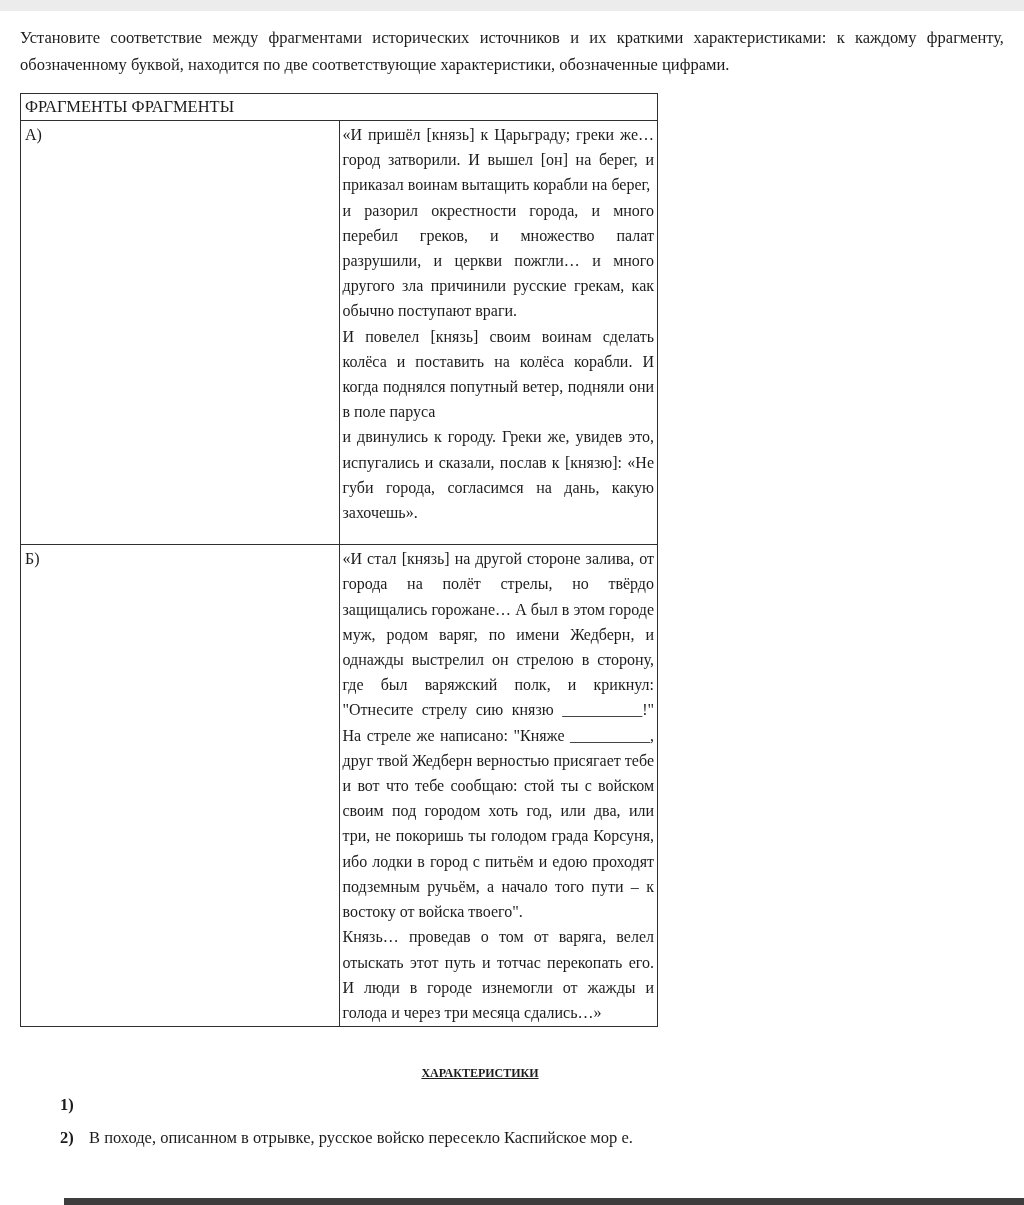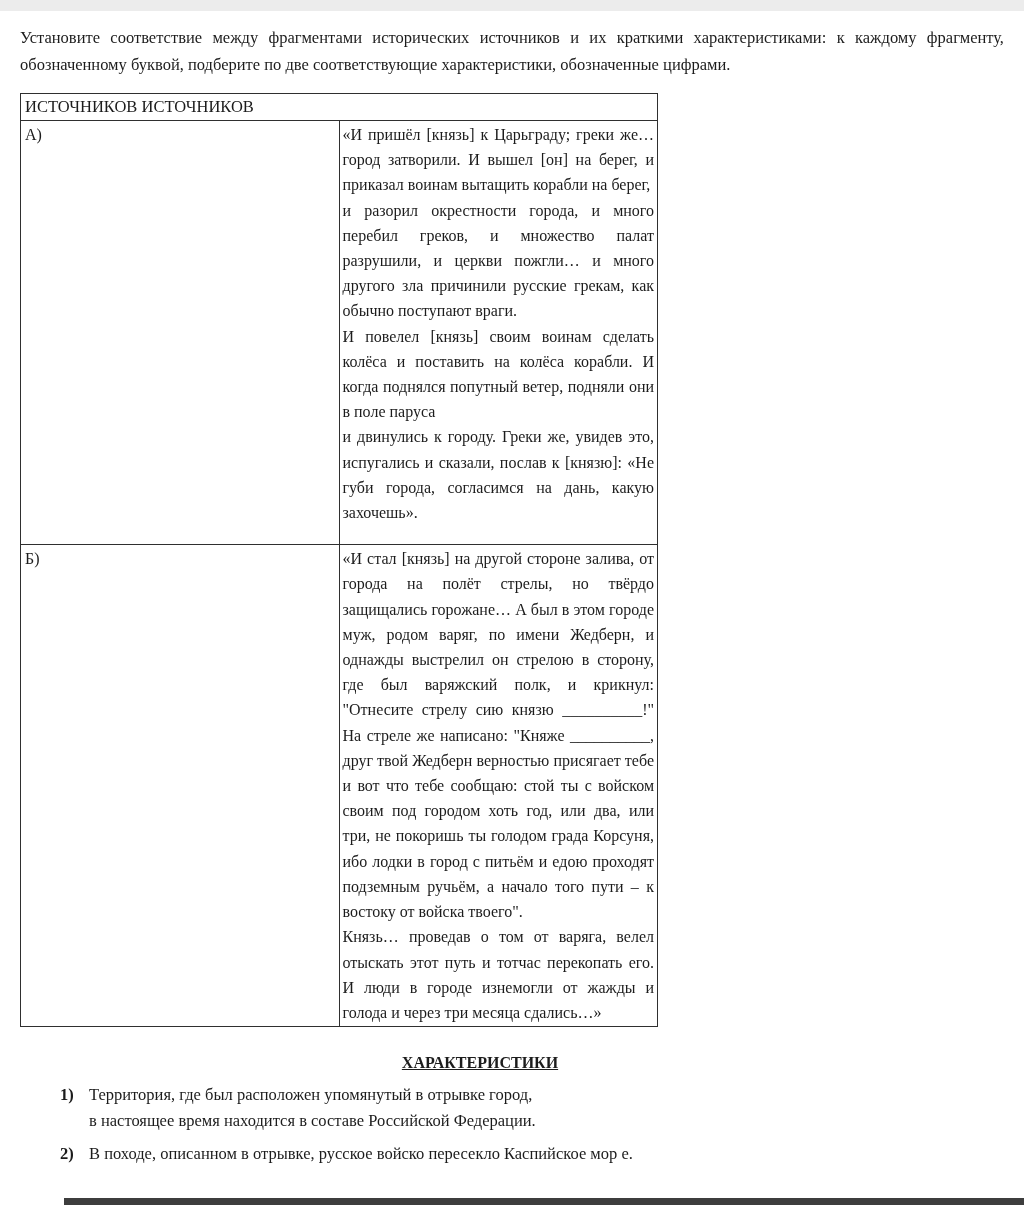--- a/index.html
+++ b/index.html
@@ -54,48 +54,48 @@
     font-size: 16px; line-height: 25.2px;
     text-align: justify;
     white-space: pre-line;
     padding: 1px 3px;
   }
   #src-rows tr:first-child td.src-text { padding-bottom: 19px; }
 
   
   .chars { width: 920px; }
   .chars-heading {
-    margin-top: 24px;
+    margin-top: 34px;
     text-align: center;
-    font-size: 16px; font-weight: bold;
+    font-size: 12px; font-weight: bold;
     text-decoration: underline;
     line-height: 24px;
   }
   .char-item {
     display: flex;
     margin: 7px 0 0 40px;
     font-size: 16.5px; line-height: 26px;
   }
   .char-num { font-weight: bold; width: 29px; flex: none; }
   .char-text { white-space: pre-line; }
 </style>
 </head>
 <body>
 
 <div class="top-strip" style="background: rgb(236, 236, 236);"></div>
 
 <div class="content">
 
 
-  <div class="instruction">Установите соответствие между фрагментами исторических источников и их краткими характеристиками: к каждому фрагменту, обозначенному буквой, подберите по две соответствующие характеристики, обозначенные цифрами.</div>
+  <div class="instruction">Установите соответствие между фрагментами исторических источников и их краткими характеристиками: к каждому фрагменту, обозначенному буквой, находится по две соответствующие характеристики, обозначенные цифрами.</div>
 
   <table class="src-table">
     <thead>
       <tr>
-        <th colspan="2">ИСТОЧНИКОВ ИСТОЧНИКОВ</th>
+        <th colspan="2">ФРАГМЕНТЫ ФРАГМЕНТЫ</th>
       </tr>
     </thead>
     <tbody id="src-rows">
   <tr>
     <td class="letter-cell">А)</td>
     <td class="src-text">«И пришёл [князь] к Царьграду; греки же… город затворили. И вышел [он] на берег, и приказал воинам вытащить корабли на берег,
 и разорил окрестности города, и много перебил греков, и множество палат разрушили, и церкви пожгли… и много другого зла причинили русские грекам, как обычно поступают враги.
 И повелел [князь] своим воинам сделать колёса и поставить на колёса корабли. И когда поднялся попутный ветер, подняли они в поле паруса
 и двинулись к городу. Греки же, увидев это, испугались и сказали, послав к [князю]: «Не губи города, согласимся на дань, какую захочешь».</td>
   </tr>
@@ -106,22 +106,20 @@
 Князь… проведав о том от варяга, велел отыскать этот путь и тотчас перекопать его. И люди в городе изнемогли от жажды и голода и через три месяца сдались…»</td>
   </tr>
 </tbody>
   </table>
 
   <div class="chars">
     <div class="chars-heading">ХАРАКТЕРИСТИКИ</div>
     <div id="char-list">
   <div class="char-item">
     <span class="char-num">1)</span>
-    <span class="char-text">Территория, где был расположен упомянутый в отрывке город,
-в настоящее время находится в составе Российской Федерации.</span>
   </div>
 
   <div class="char-item">
     <span class="char-num">2)</span>
     <span class="char-text">В походе, описанном в отрывке, русское войско пересекло Каспийское мор е.</span>
   </div>
 
 </div>
   </div>
 

